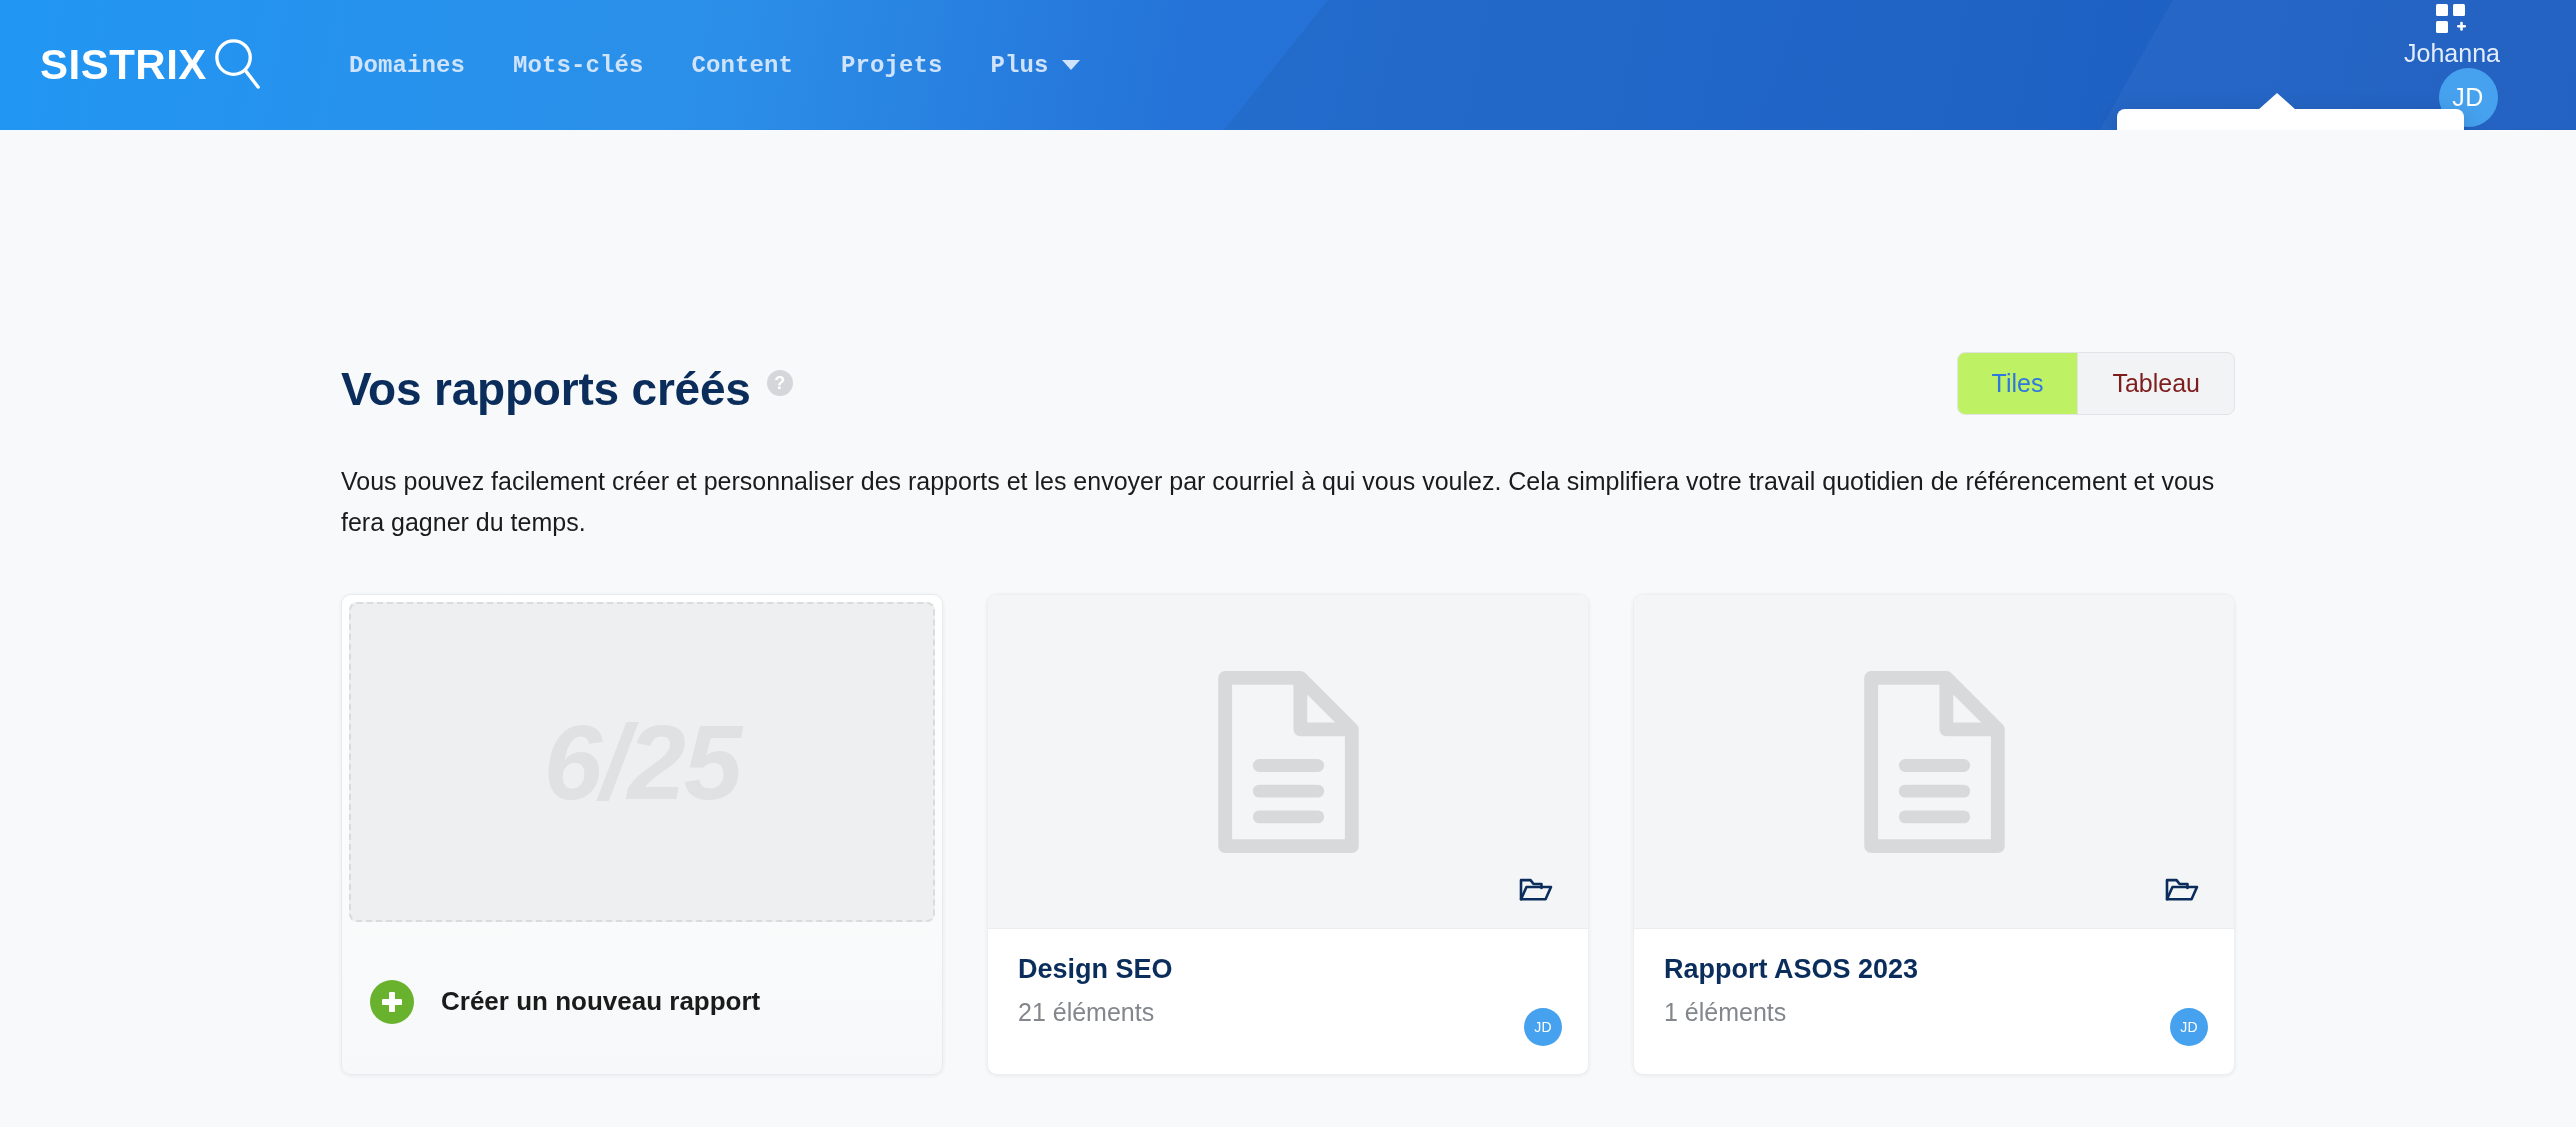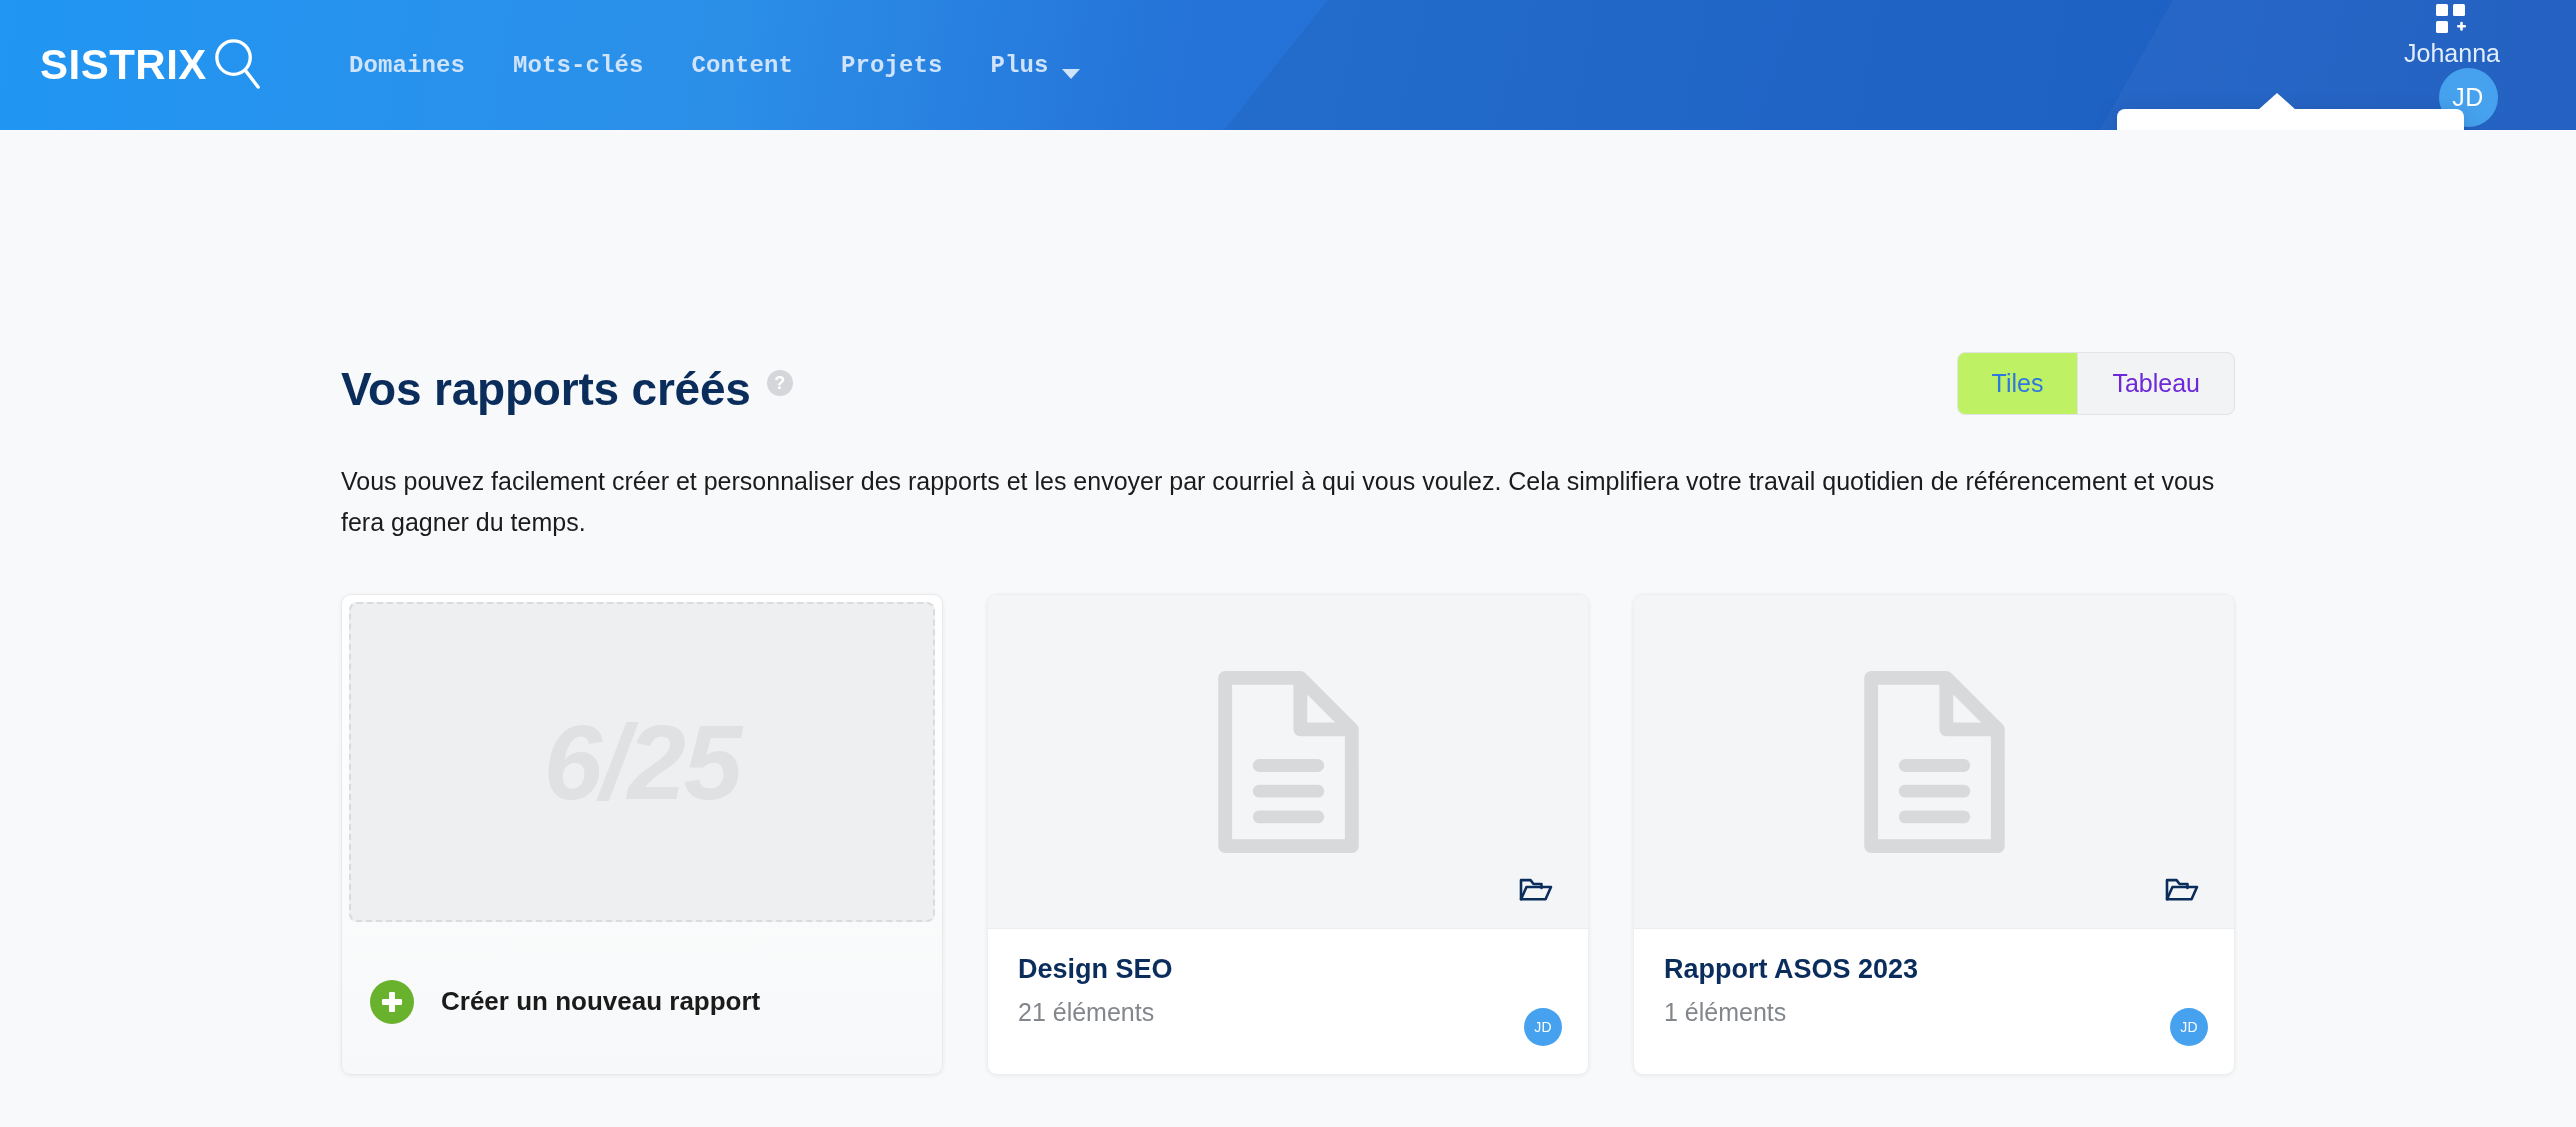--- a/index.html
+++ b/index.html
@@ -75,21 +75,21 @@
     color: #cfe3fa;
     font-size: 24px;
     font-weight: 700;
     padding: 10px 24px;
     cursor: pointer;
     white-space: nowrap;
     letter-spacing: 0.1px;
     font-family: Liberation Mono, monospace;
   }
   .nav-item.with-caret {
-    display: flex; align-items: flex-end; gap: 13px;
+    display: flex; align-items: center; gap: 13px;
   }
   .caret {
     width: 0; height: 0;
     border-left: 9px solid transparent;
     border-right: 9px solid transparent;
     border-top: 10px solid #cfe3fa;
     display: block;
   }
 
   .header-right {
@@ -197,21 +197,21 @@
     border-radius: 8px;
     overflow: hidden;
     background: #f2f3f5;
     height: 63px;
     margin-top: -14px;
   }
   .toggle-btn {
     padding: 0 34px;
     display: flex; align-items: center; justify-content: center;
     font-size: 25px;
-    color: #6d28d9;
+    color: #7f1d1d;
     background: transparent;
     cursor: pointer;
     border: none;
     font-family: "Liberation Sans", sans-serif;
   }
   .toggle-btn.active {
     background: #bef264;
     color: #2f77e0;
     border-right: 1px solid #e1e3e6;
   }

